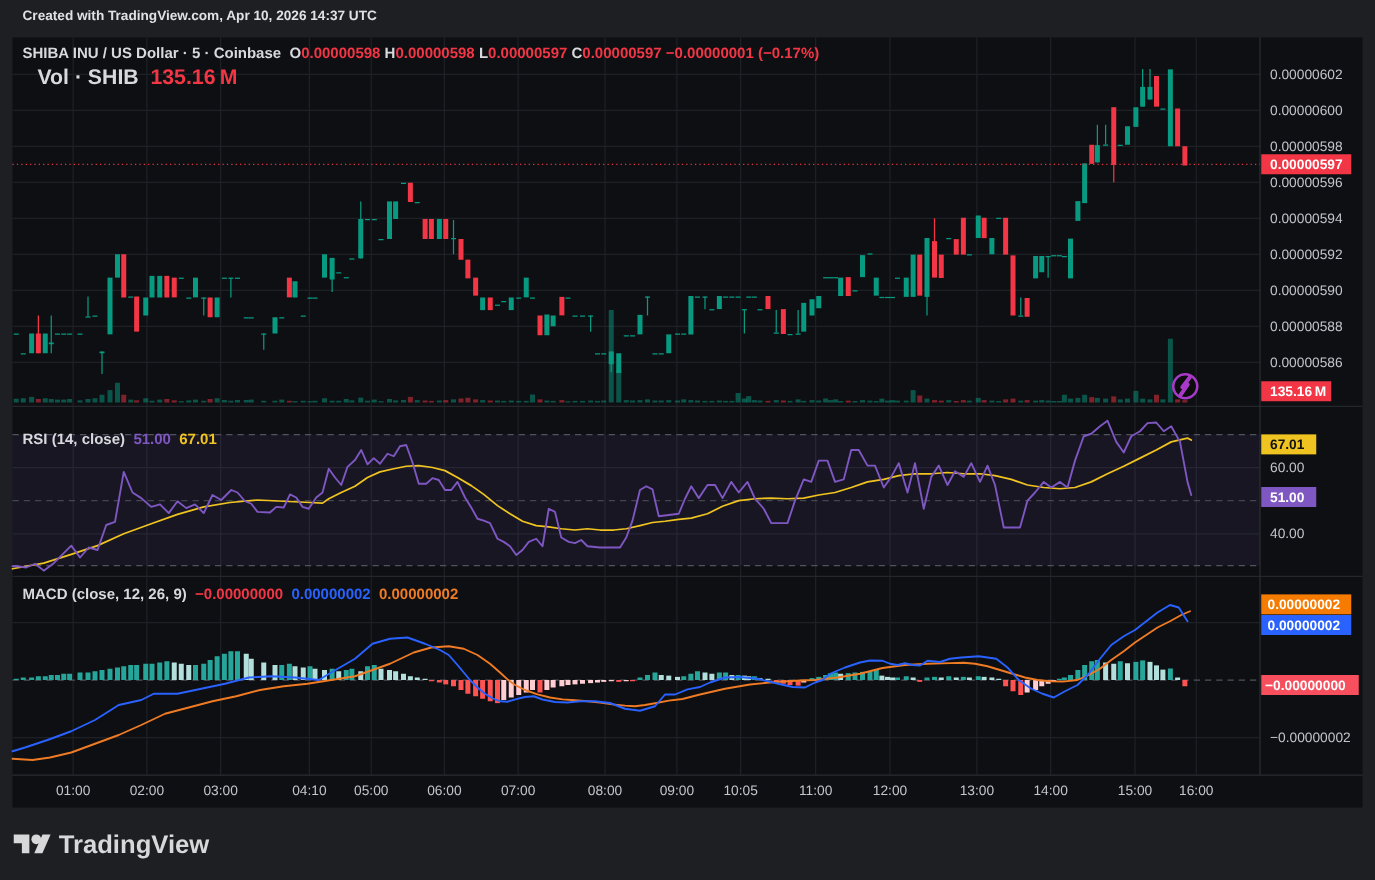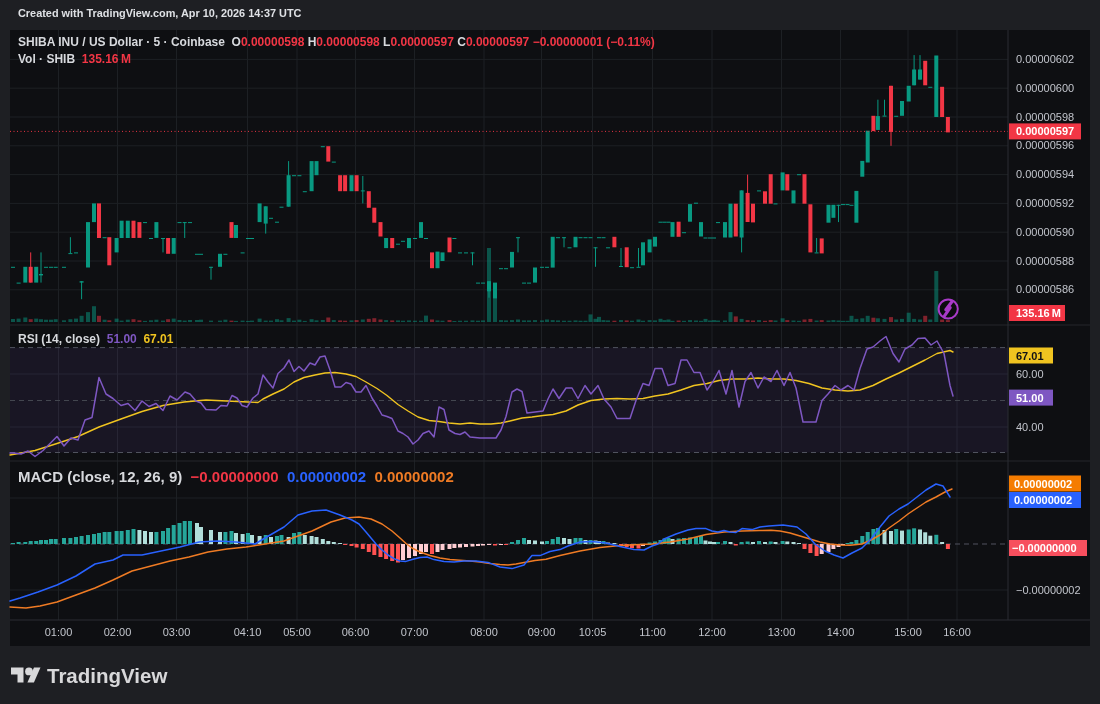--- a/index.html
+++ b/index.html
@@ -1,21 +1,21 @@
 <!DOCTYPE html>
 <html><head><meta charset="utf-8"><style>
 *{margin:0;padding:0;box-sizing:border-box}
 body{width:1100px;height:704px;background:#1e1f23;font-family:"Liberation Sans",sans-serif;position:relative;overflow:hidden}
 .abs{position:absolute}
 .hdr{left:18px;top:7px;font-size:10.9px;font-weight:bold;color:#dfe1e5;letter-spacing:0}
 .legend{left:18px;top:35px;font-size:12px;color:#d7d9dd;font-weight:bold}
-.legend2{left:18px;top:52px;font-size:12px;color:#d7d9dd;font-weight:bold}
+.legend2{left:30px;top:52px;font-size:17px;color:#d7d9dd;font-weight:bold}
 .red{color:#f23645}
-.rsit{left:18px;top:332px;font-size:12px;color:#d7d9dd;font-weight:bold}
-.macdt{left:18px;top:468px;font-size:15px;color:#d7d9dd;font-weight:bold}
+.rsit{left:18px;top:344px;font-size:12px;color:#d7d9dd;font-weight:bold}
+.macdt{left:18px;top:468px;font-size:12px;color:#d7d9dd;font-weight:bold}
 .ax{font-size:11px;fill:#c2c5cc}
 .tag{font-size:11px;fill:#fff;font-weight:bold}
 .tagd{font-size:11px;fill:#101114;font-weight:bold}
 .logo{left:10px;top:660px}
 svg.bg{left:0;top:0}
 </style></head><body>
 <svg class="abs bg" width="1100" height="704" font-family="Liberation Sans, sans-serif">
 <rect width="1100" height="704" fill="#1e1f23"></rect>
 <rect x="10" y="30" width="1080" height="616" fill="#0e0f12"></rect>
 <line x1="58.5" y1="30" x2="58.5" y2="620" stroke="#1d2024" stroke-width="1"></line>
@@ -639,21 +639,21 @@
       <text x="1016" y="401.6" class="tag">51.00</text>
 <rect x="1009" y="475.5" width="72" height="16" fill="#f57c00"></rect>
       <text x="1014" y="487.5" class="tag">0.00000002</text>
 <rect x="1009" y="492" width="72" height="16" fill="#2962ff"></rect>
       <text x="1014" y="504" class="tag">0.00000002</text>
 <rect x="1009" y="540" width="78" height="16" fill="#f74f5e"></rect>
       <text x="1012" y="552" class="tag">−0.00000000</text>
 </g>
 </svg>
 <div class="abs hdr">Created with TradingView.com, Apr 10, 2026 14:37 UTC</div>
-<div class="abs legend">SHIBA INU / US Dollar · 5 · Coinbase&nbsp;&nbsp;<span>O</span><span class="red">0.00000598</span>&nbsp;<span>H</span><span class="red">0.00000598</span>&nbsp;<span>L</span><span class="red">0.00000597</span>&nbsp;<span>C</span><span class="red">0.00000597</span>&nbsp;<span class="red">−0.00000001 (−0.11%)</span></div>
+<div class="abs legend">SHIBA INU / US Dollar · 5 · Coinbase&nbsp;&nbsp;<span>O</span><span class="red">0.00000598</span>&nbsp;<span>H</span><span class="red">0.00000598</span>&nbsp;<span>L</span><span class="red">0.00000597</span>&nbsp;<span>C</span><span class="red">0.00000597</span>&nbsp;<span class="red">−0.00000001 (−0.17%)</span></div>
 <div class="abs legend2">Vol · SHIB&nbsp;&nbsp;<span class="red">135.16 M</span></div>
 <div class="abs rsit">RSI (14, close)&nbsp;&nbsp;<span style="color:#7e57c2">51.00</span>&nbsp;&nbsp;<span style="color:#f0c420">67.01</span></div>
 <div class="abs macdt">MACD (close, 12, 26, 9)&nbsp;&nbsp;<span class="red">−0.00000000</span>&nbsp;&nbsp;<span style="color:#2962ff">0.00000002</span>&nbsp;&nbsp;<span style="color:#ef7b24">0.00000002</span></div>
 <svg class="abs logo" width="160" height="30">
 <path d="M1 7.5 H13.5 V22.5 H7.5 V14.5 H1 Z" fill="#d8d8da"></path>
 <circle cx="19" cy="11.4" r="3.9" fill="#d8d8da"></circle>
 <path d="M24 7.5 h6.5 l-6.6 15 h-6.5 Z" fill="#d8d8da"></path>
 <text x="37" y="22.5" font-size="20.5" font-weight="bold" fill="#d8d8da" font-family="Liberation Sans, sans-serif">TradingView</text>
 </svg>
 </body></html>

